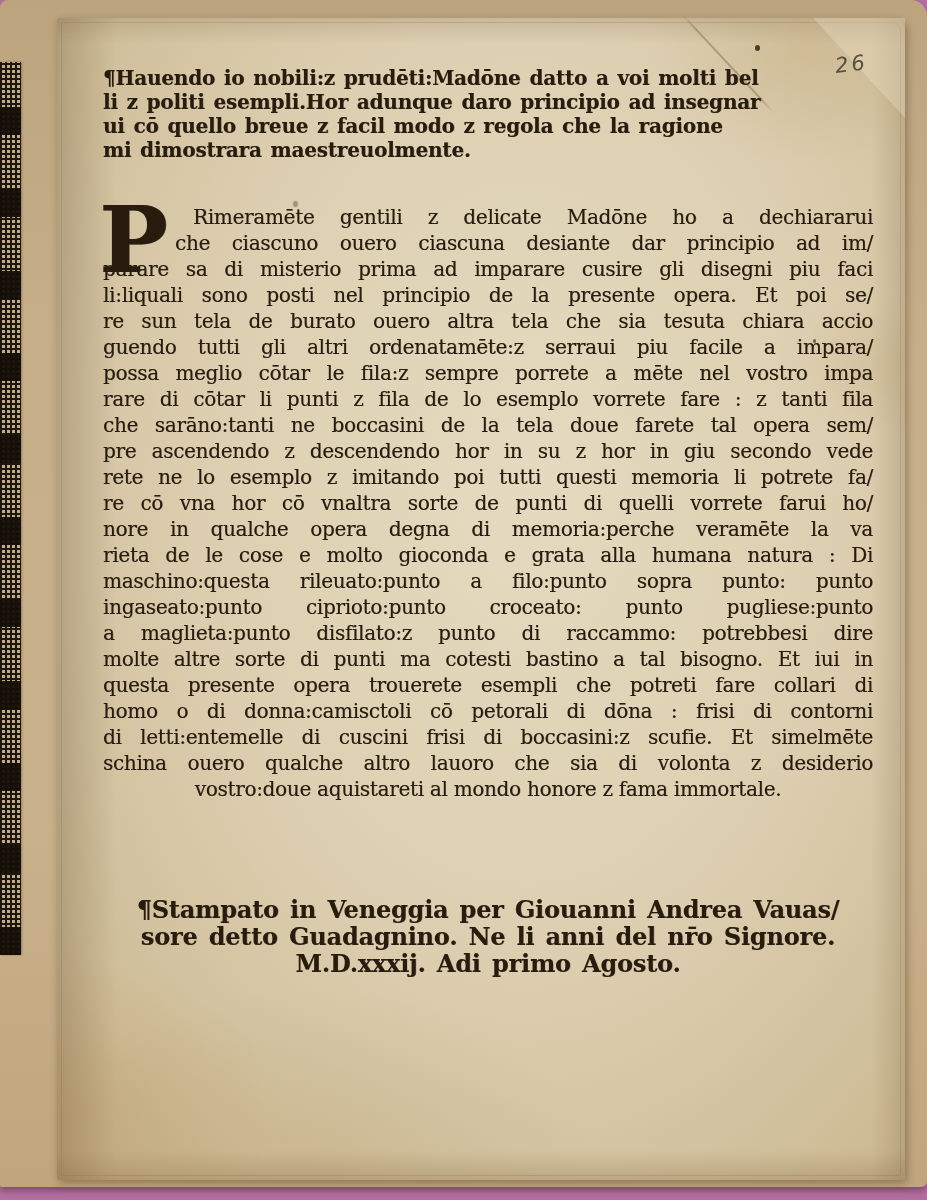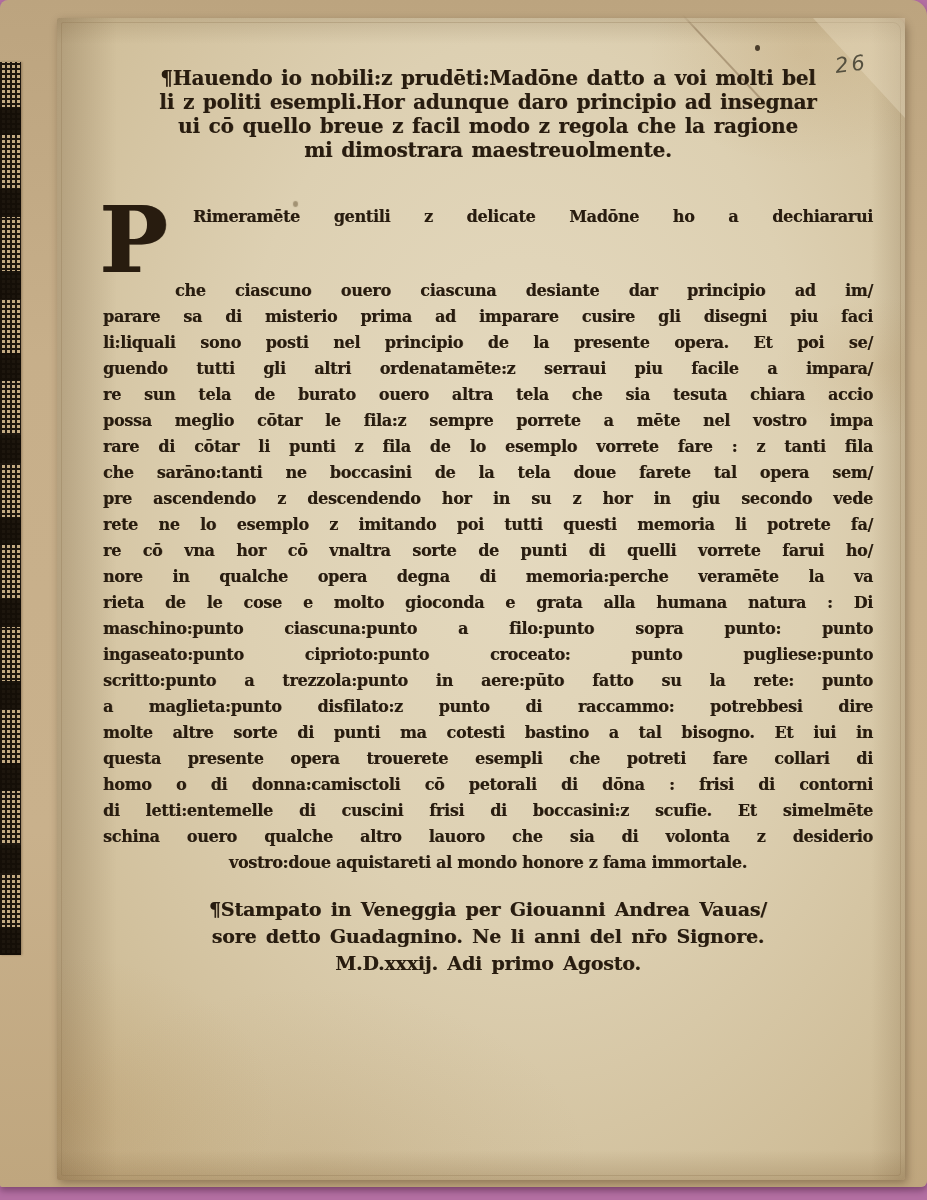--- a/index.html
+++ b/index.html
@@ -75,34 +75,34 @@
   }
 
   .folio{
     position:absolute;left:778px;top:34px;
     font-family:"DejaVu Sans","Liberation Sans",sans-serif;
     font-style:italic;font-size:21px;letter-spacing:3px;
     color:var(--pencil);transform:rotate(-7deg);
   }
 
   .textblock{position:absolute;left:46px;width:770px;}
-  .heading{top:48px;text-align:center;}
+  .heading{top:48px;}
   .hline{height:24px;line-height:24px;font-size:20px;font-weight:700;letter-spacing:-.2px;word-spacing:2px;}
   .bodytext{top:186px;}
-  .bline{height:26px;line-height:26px;font-size:16px;font-weight:700;letter-spacing:-.3px;}
+  .bline{height:26px;line-height:26px;font-size:20px;font-weight:400;letter-spacing:-.3px;}
   .j{text-align:justify;text-align-last:justify;}
   .left{text-align:center;}
   .ind1{padding-left:90px;}
-  .ind2{padding-left:72px;margin-top:48px;}
+  .ind2{padding-left:72px;}
   .drop-cap{
     position:absolute;left:-4px;top:-10px;
     font-size:92px;line-height:1;font-weight:700;
   }
   .colophon{top:878px;text-align:center;}
-  .cline{height:27px;line-height:27px;font-size:19px;font-weight:700;letter-spacing:-.2px;word-spacing:3px;}
+  .cline{height:27px;line-height:27px;font-size:24px;font-weight:700;letter-spacing:-.2px;word-spacing:3px;}
   .heading .hline, .bline, .cline, .drop-cap{
     text-shadow:.4px .4px 0 rgba(40,28,15,.5);
   }
 </style>
 </head>
 <body>
 
 <div class="scene">
 
   <div class="book-edges"></div>
@@ -123,33 +123,32 @@
       <div class="hline">ui cō quello breue z facil modo z regola che la ragione</div>
       <div class="hline">mi dimostrara maestreuolmente.</div>
     </div>
 
     <div class="textblock bodytext">
       <div class="drop-cap">P</div>
       <div class="bline j ind1">Rimeramēte gentili z delicate Madōne ho a dechiararui</div>
       <div class="bline j ind2">che ciascuno ouero ciascuna desiante dar principio ad im/</div>
       <div class="bline j">parare sa di misterio prima ad imparare cusire gli disegni piu faci</div>
       <div class="bline j">li:liquali sono posti nel principio de la presente opera. Et poi se/</div>
+      <div class="bline j">re sun tela de burato ouero altra tela che sia tesuta chiara accio</div>
       <div class="bline j">guendo tutti gli altri ordenatamēte:z serraui piu facile a impara/</div>
-      <div class="bline j">re sun tela de burato ouero altra tela che sia tesuta chiara accio</div>
       <div class="bline j">possa meglio cōtar le fila:z sempre porrete a mēte nel vostro impa</div>
       <div class="bline j">rare di cōtar li punti z fila de lo esemplo vorrete fare : z tanti fila</div>
       <div class="bline j">che sarāno:tanti ne boccasini de la tela doue farete tal opera sem/</div>
       <div class="bline j">pre ascendendo z descendendo hor in su z hor in giu secondo vede</div>
       <div class="bline j">rete ne lo esemplo z imitando poi tutti questi memoria li potrete fa/</div>
       <div class="bline j">re cō vna hor cō vnaltra sorte de punti di quelli vorrete farui ho/</div>
       <div class="bline j">nore in qualche opera degna di memoria:perche veramēte la va</div>
       <div class="bline j">rieta de le cose e molto gioconda e grata alla humana natura : Di</div>
-      <div class="bline j">maschino:punto ciascuna:punto a filo:punto sopra punto: punto</div>
+      <div class="bline j">maschino:questa rileuato:punto a filo:punto sopra punto: punto</div>
       <div class="bline j">ingaseato:punto ciprioto:punto croceato: punto pugliese:punto</div>
-      <div class="bline j">scritto:punto a trezzola:punto in aere:pūto fatto su la rete: punto</div>
       <div class="bline j">a maglieta:punto disfilato:z punto di raccammo: potrebbesi dire</div>
       <div class="bline j">molte altre sorte di punti ma cotesti bastino a tal bisogno. Et iui in</div>
       <div class="bline j">questa presente opera trouerete esempli che potreti fare collari di</div>
       <div class="bline j">homo o di donna:camisctoli cō petorali di dōna : frisi di contorni</div>
       <div class="bline j">di letti:entemelle di cuscini frisi di boccasini:z scufie. Et simelmēte</div>
       <div class="bline j">schina ouero qualche altro lauoro che sia di volonta z desiderio</div>
       <div class="bline left">vostro:doue aquistareti al mondo honore z fama immortale.</div>
     </div>
 
     <div class="textblock colophon">

